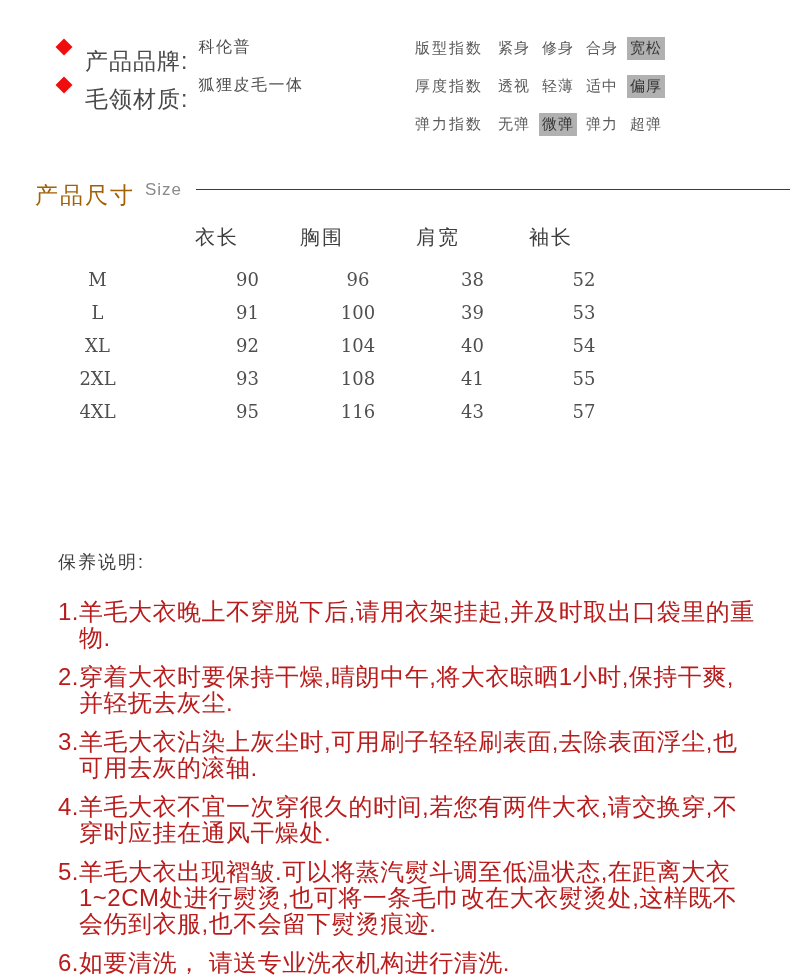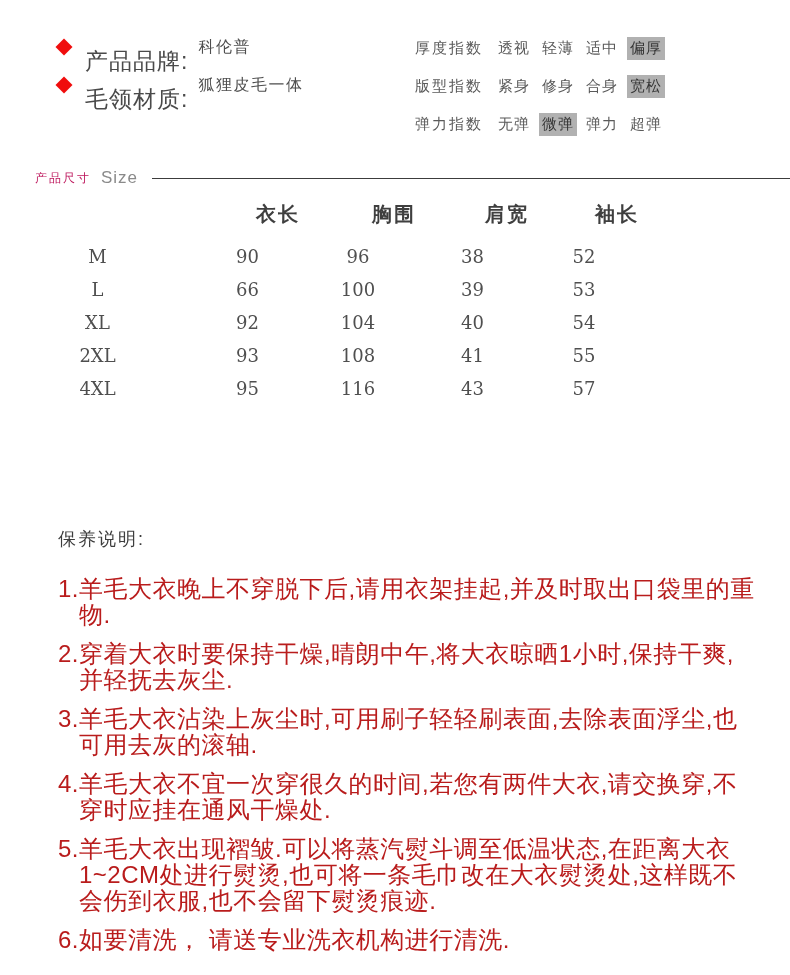--- a/index.html
+++ b/index.html
@@ -81,24 +81,25 @@
     color: #343434;
   }
 
   
   .size-heading {
     display: flex;
     align-items: center;
     margin: 25px 0 0 35px;
   }
   .size-title-zh {
-    font-size: 12px;
-    color: #be185d;
-    letter-spacing: 2px;
-    white-space: nowrap;
+    font-size: 23px;
+    color: #a16207;
+    letter-spacing: 2px;
+    white-space: nowrap;
+    margin-top: 12px;
   }
   .size-title-en {
     font-size: 17px;
     color: #8a8a8a;
     margin-left: 10px;
     letter-spacing: 1px;
     white-space: nowrap;
   }
   .size-rule {
     flex: 1;
@@ -107,24 +108,24 @@
     margin-left: 14px;
   }
 
   table.size-table {
     border-collapse: collapse;
     margin-top: 13px;
     table-layout: fixed;
   }
   .size-table th {
     font-size: 20px;
-    font-weight: bold;
+    font-weight: normal;
     color: #3f3f3f;
     letter-spacing: 2px;
-    text-align: right;
+    text-align: left;
     padding: 0 0 12px 0;
   }
   .size-table td {
     font-family: "DejaVu Serif", serif;
     font-size: 18px;
     color: #4f4f4f;
     text-align: center;
     height: 33px;
     padding: 0;
   }
@@ -162,32 +163,32 @@
     </div>
     <div class="attr-row">
       <span class="diamond-icon"></span>
       <span class="attr-label">毛领材质:</span>
       <span class="attr-value">狐狸皮毛一体</span>
     </div>
   </div>
 
   <div class="attrs-right">
     <div class="scale-row">
+      <span class="scale-label">版型指数</span>
+      <span class="scale-option">紧身</span>
+      <span class="scale-option">修身</span>
+      <span class="scale-option">合身</span>
+      <span class="scale-option selected">宽松</span>
+    </div>
+    <div class="scale-row">
       <span class="scale-label">厚度指数</span>
       <span class="scale-option">透视</span>
       <span class="scale-option">轻薄</span>
       <span class="scale-option">适中</span>
       <span class="scale-option selected">偏厚</span>
-    </div>
-    <div class="scale-row">
-      <span class="scale-label">版型指数</span>
-      <span class="scale-option">紧身</span>
-      <span class="scale-option">修身</span>
-      <span class="scale-option">合身</span>
-      <span class="scale-option selected">宽松</span>
     </div>
     <div class="scale-row">
       <span class="scale-label">弹力指数</span>
       <span class="scale-option">无弹</span>
       <span class="scale-option selected">微弹</span>
       <span class="scale-option">弹力</span>
       <span class="scale-option">超弹</span>
     </div>
   </div>
 </div>
@@ -218,21 +219,21 @@
   <tbody>
     <tr>
       <td>M</td>
       <td>90</td>
       <td>96</td>
       <td>38</td>
       <td>52</td>
     </tr>
     <tr>
       <td>L</td>
-      <td>66</td>
+      <td>91</td>
       <td>100</td>
       <td>39</td>
       <td>53</td>
     </tr>
     <tr>
       <td>XL</td>
       <td>92</td>
       <td>104</td>
       <td>40</td>
       <td>54</td>

